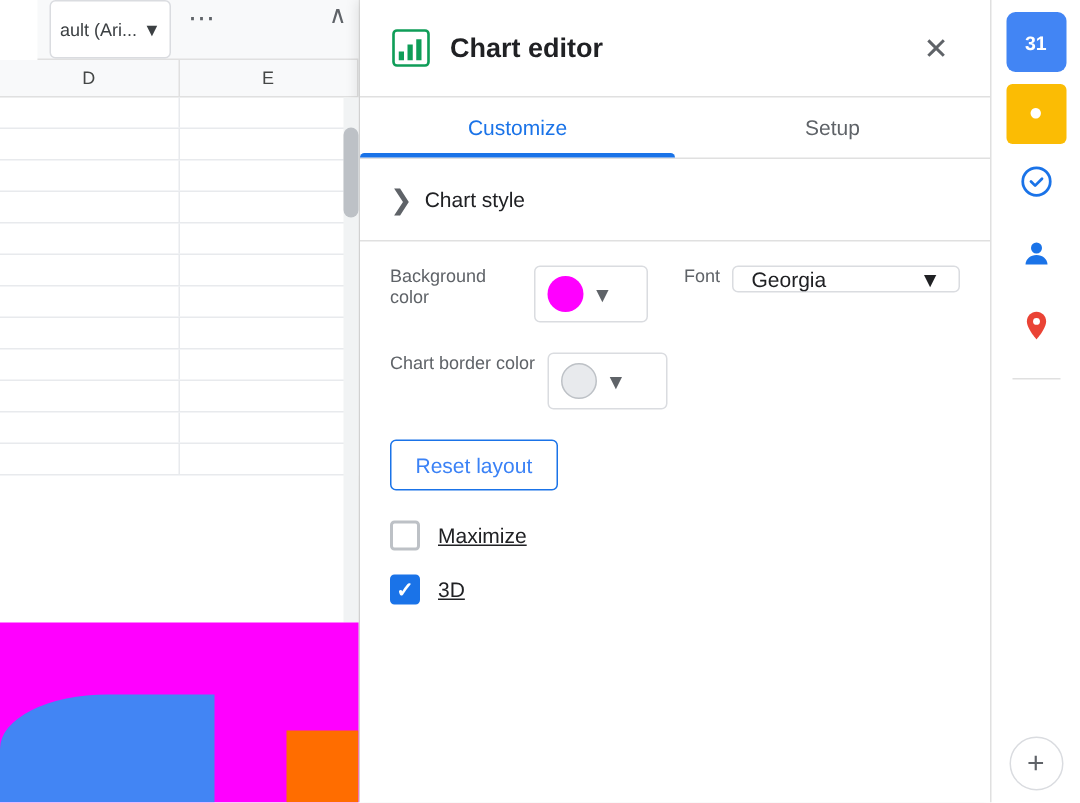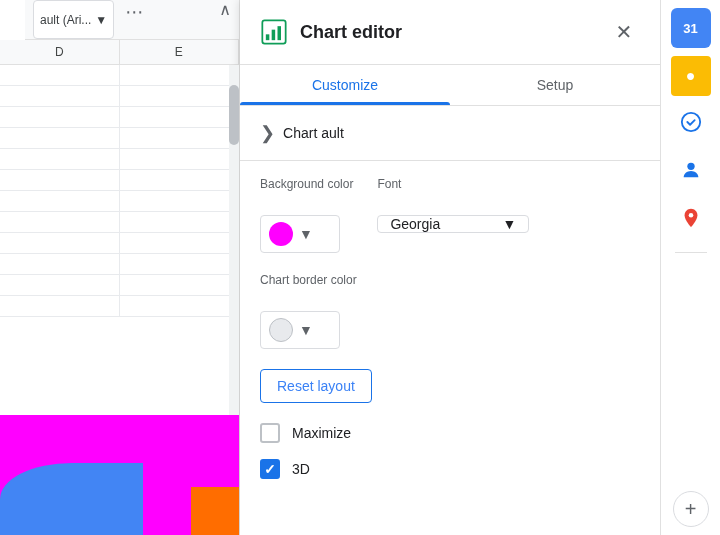--- a/index.html
+++ b/index.html
@@ -257,22 +257,22 @@
 
     .form-row {
       display: flex;
       gap: 24px;
       margin-bottom: 20px;
       align-items: flex-start;
     }
 
     .form-field {
       display: flex;
-      flex-direction: column;
-      gap: 24px;
+      flex-direction: row;
+      gap: 8px;
     }
 
     .field-label {
       font-size: 12px;
       color: #5f6368;
     }
 
     .color-picker-btn {
       display: flex;
       align-items: center;
@@ -366,20 +366,21 @@
     }
 
     .checkbox.checked {
       background: #1a73e8;
       border-color: #1a73e8;
     }
 
     .checkbox-label {
       font-size: 14px;
       color: #202124;
+      text-decoration: underline;
     }
 
     
     .right-sidebar {
       width: 60px;
       height: 535px;
       background: #fff;
       display: flex;
       flex-direction: column;
       align-items: center;
@@ -533,21 +534,21 @@
     </div>
     <div class="tab">
       <span>Setup</span>
     </div>
   </div>
 
   <div class="editor-body">
 
     <div class="section-header">
       <span class="section-chevron">❯</span>
-      <span class="section-title">Chart ault</span>
+      <span class="section-title">Chart style</span>
     </div>
 
     <div class="section-content">
       
       <div class="form-row">
         <div class="form-field">
           <span class="field-label">Background color</span>
           <div class="color-picker-btn">
             <div class="color-swatch" style="background:#ff00ff;"></div>
             <span class="dropdown-arrow">▼</span>

